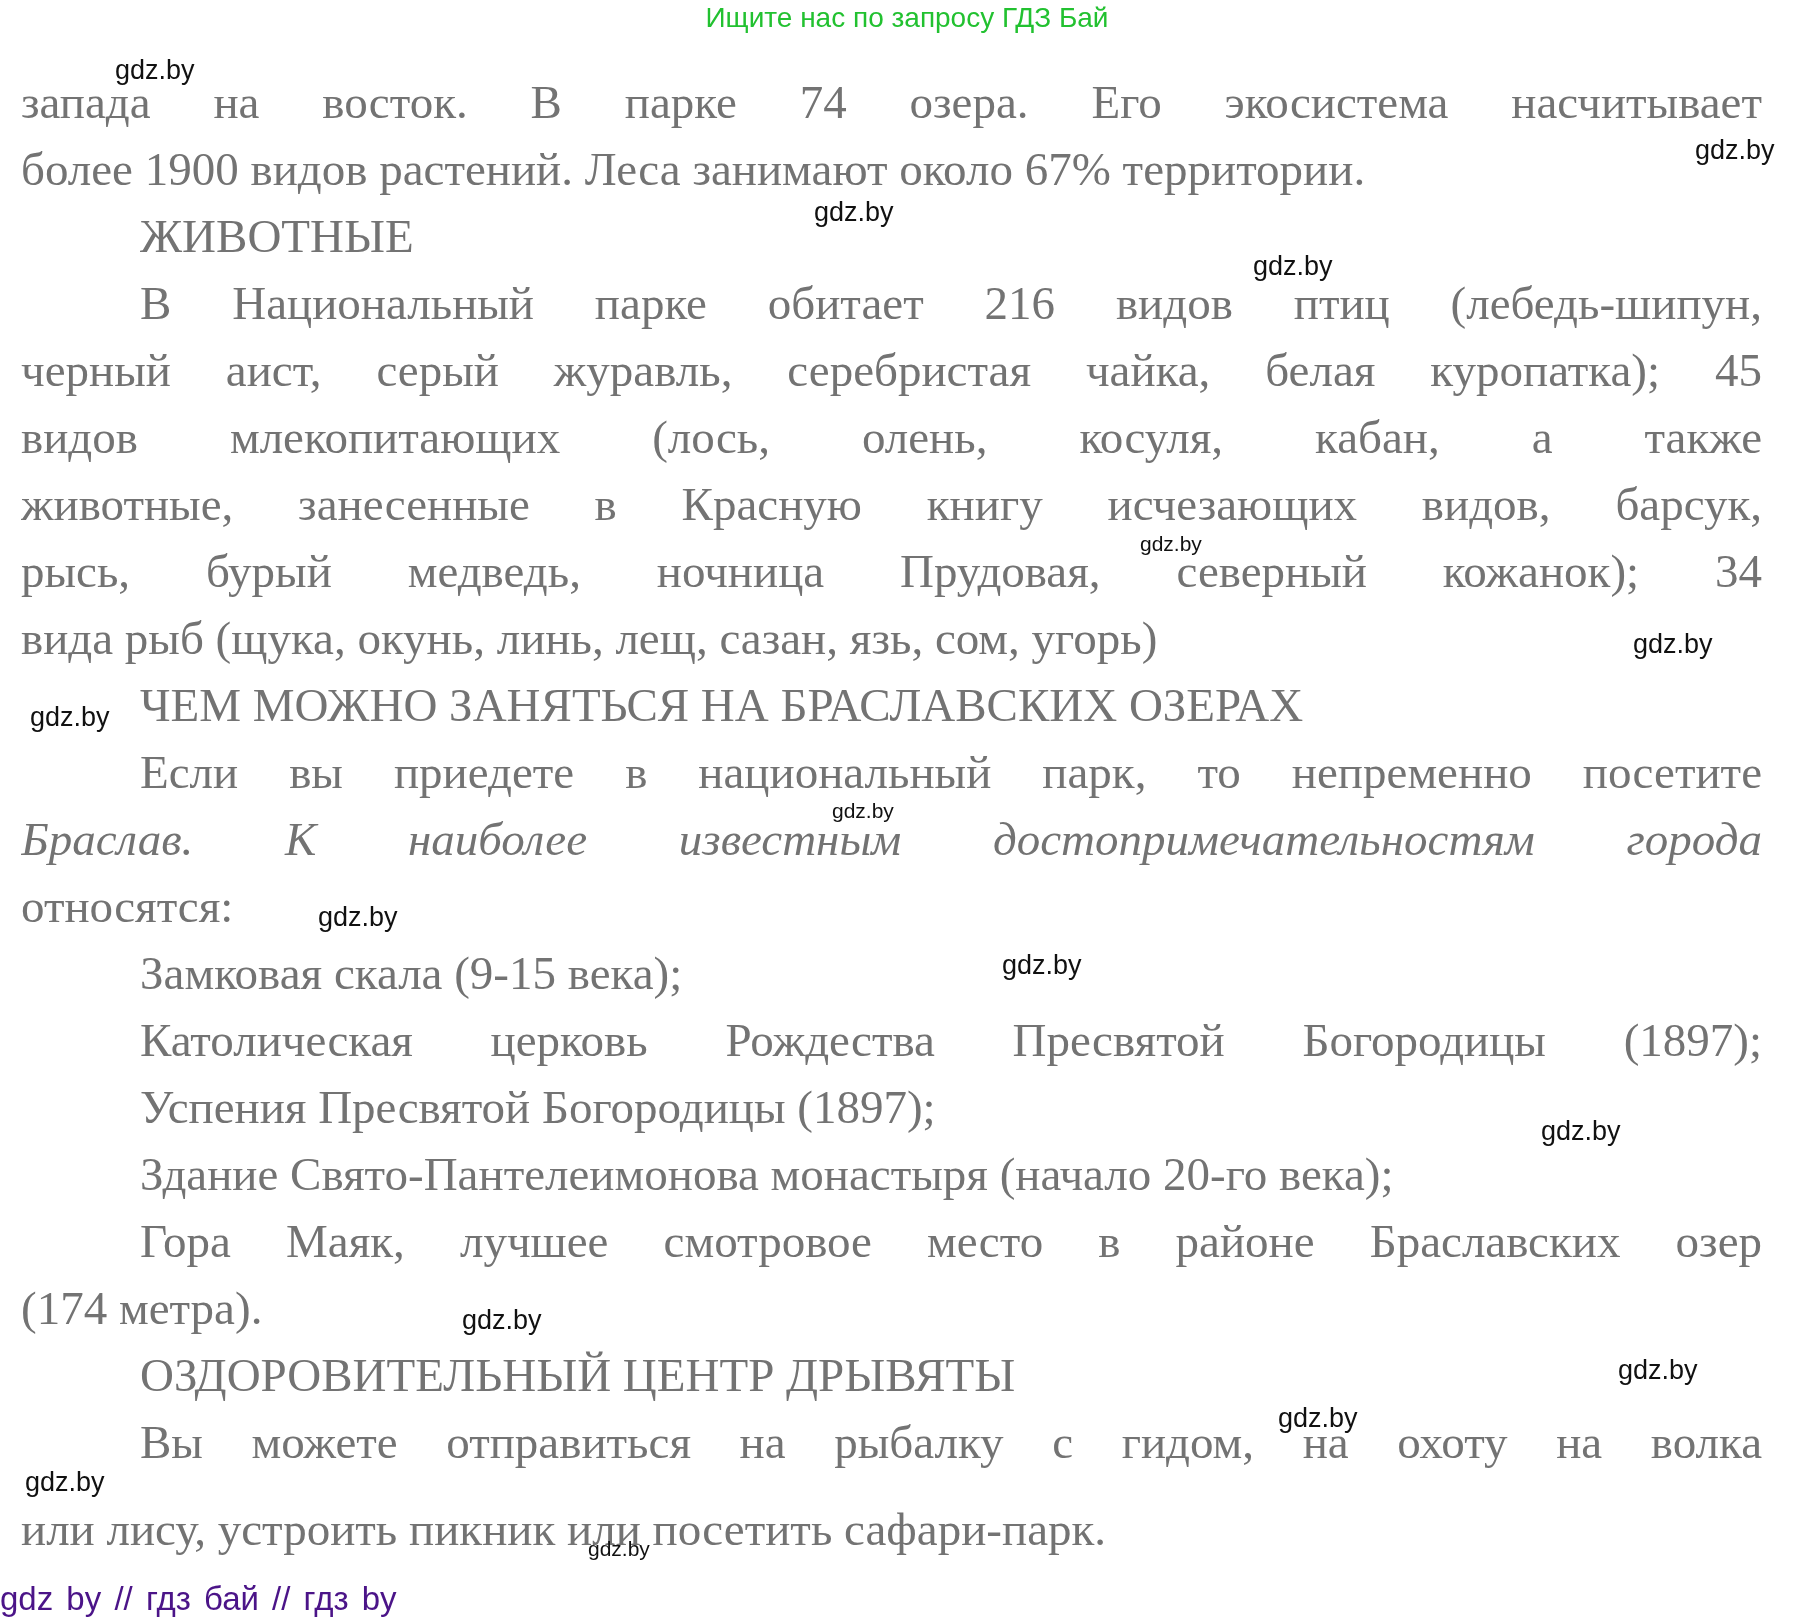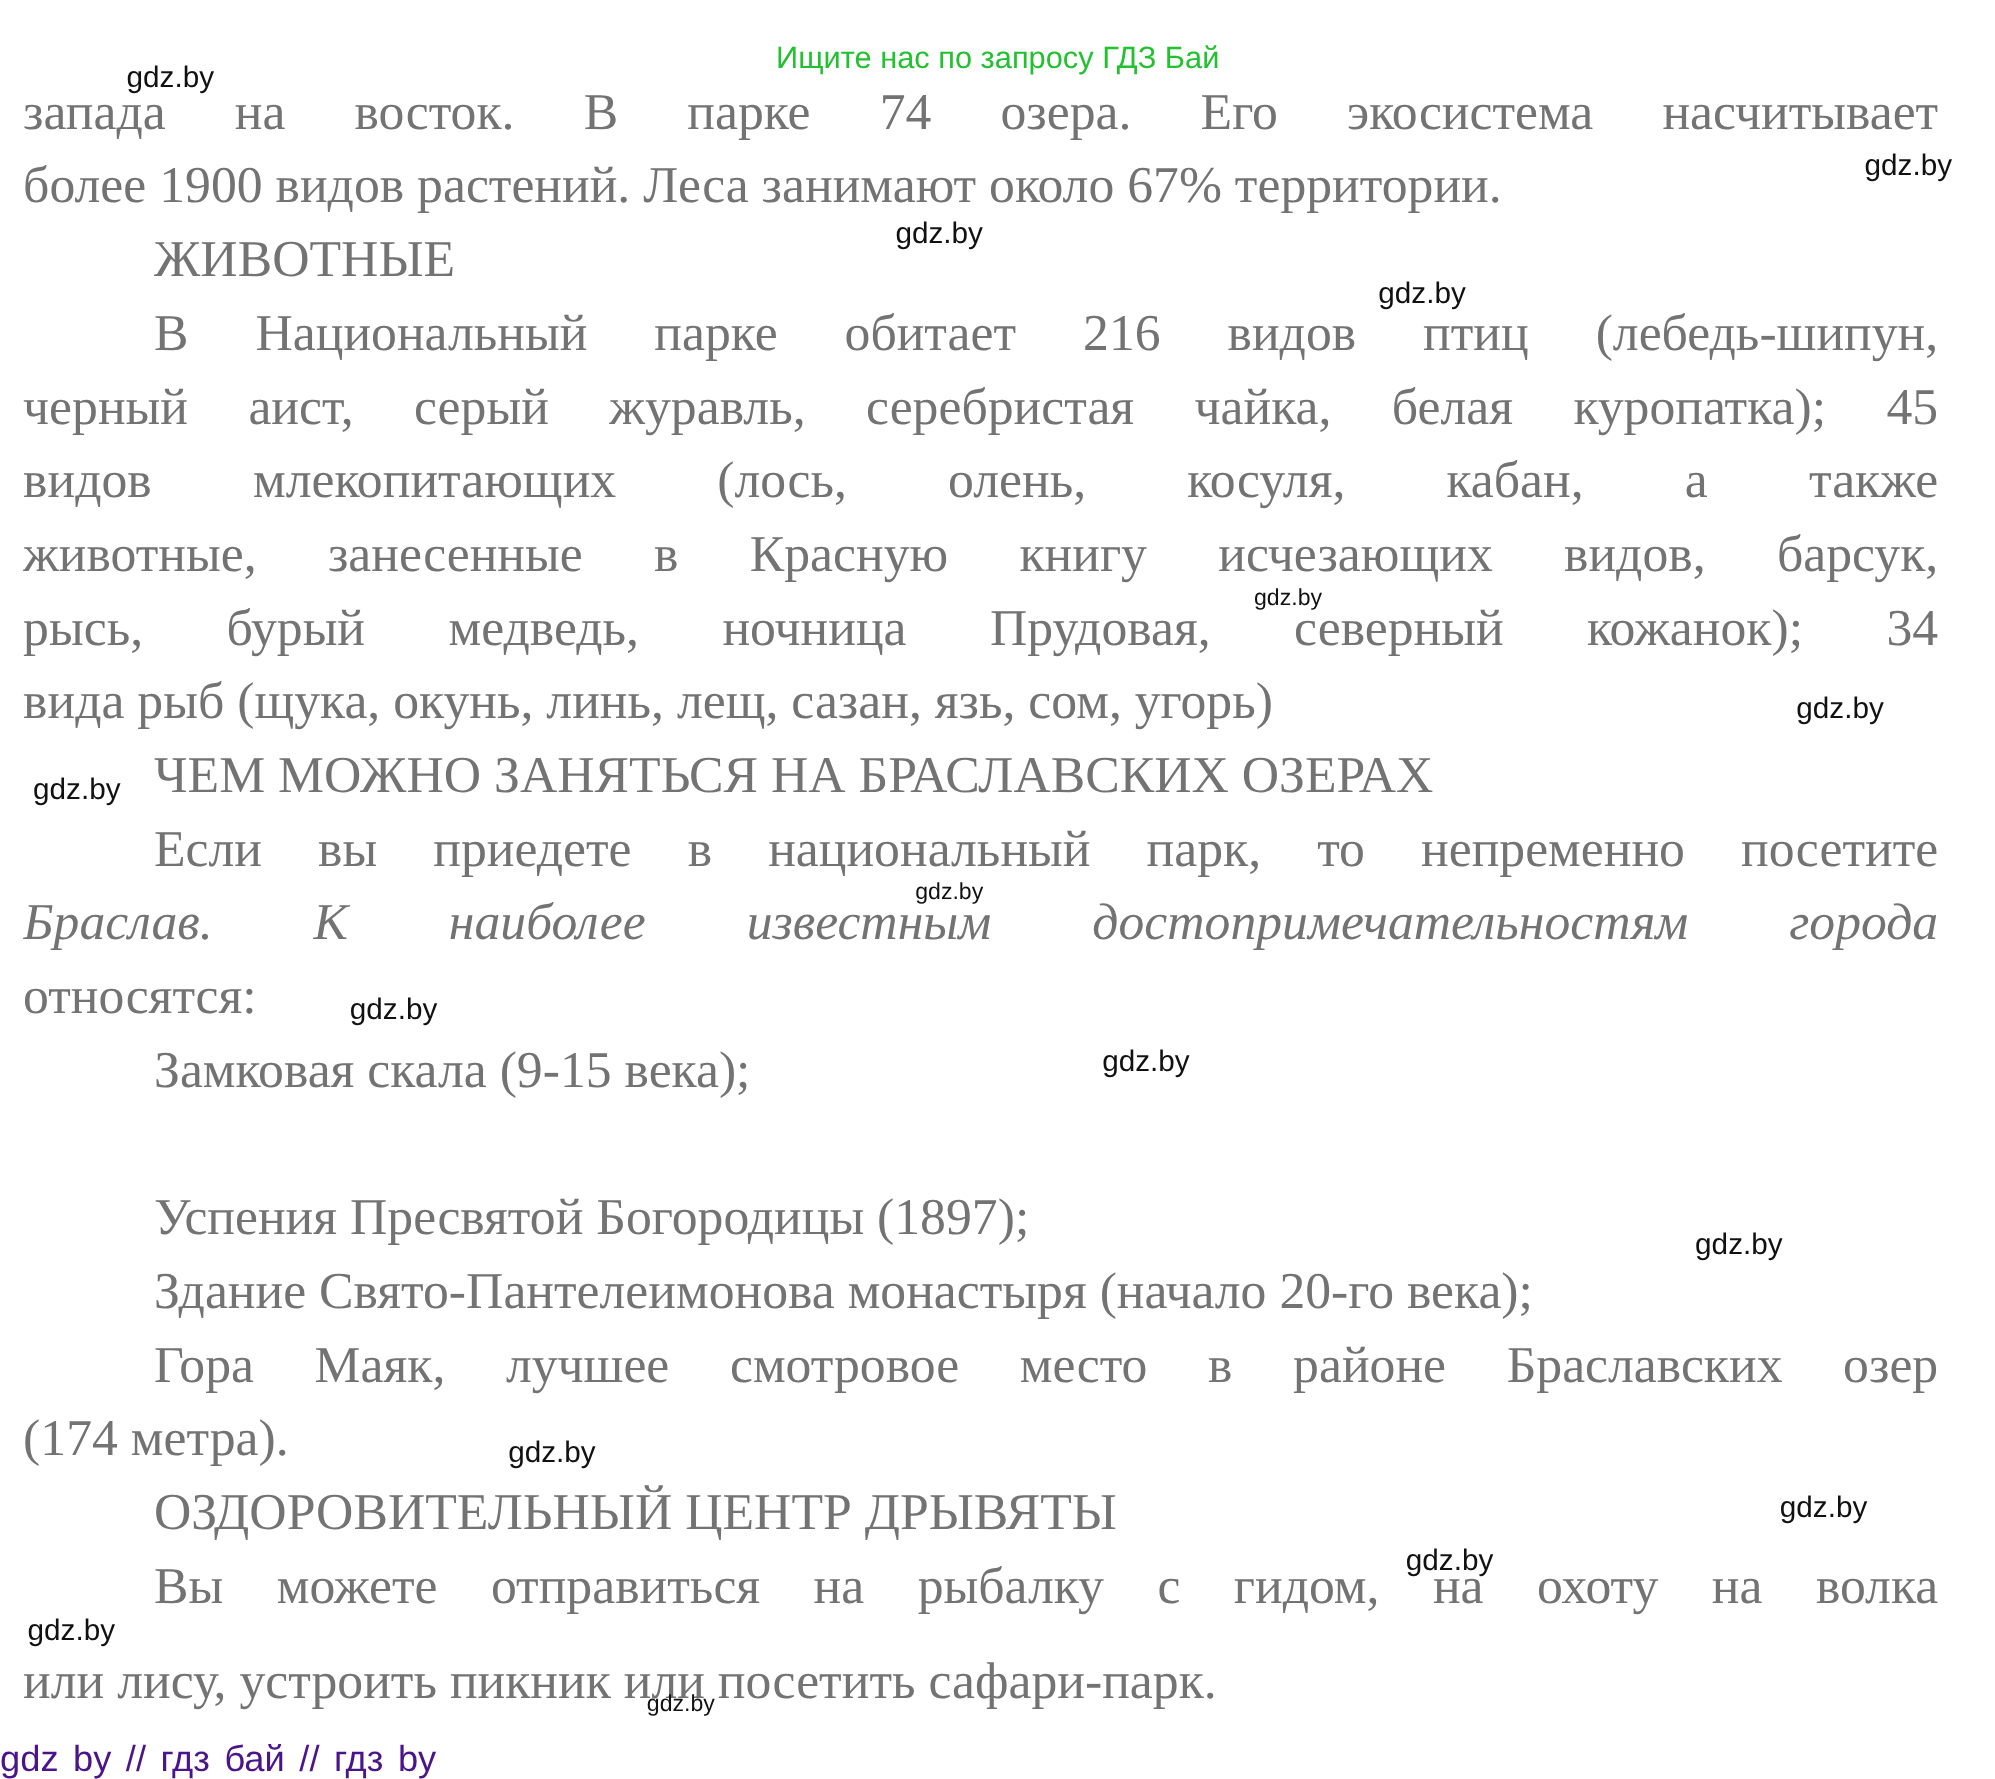--- a/index.html
+++ b/index.html
@@ -1,19 +1,19 @@
 <!DOCTYPE html>
 <html><head>
 <meta charset="utf-8">
 <style>
   html, body { margin: 0; padding: 0; background: #ffffff; }
   body { width: 1814px; height: 1617px; position: relative; overflow: hidden; }
   .header {
     position: absolute; left: 0; top: 2px; width: 1814px; text-align: center;
-    font-family: "Liberation Sans", "DejaVu Sans", sans-serif; font-size: 28px; line-height: 32px; margin-top: 35px;
+    font-family: "Liberation Sans", "DejaVu Sans", sans-serif; font-size: 28px; line-height: 32px;
   }
   .footer {
     position: absolute; left: 0; top: 1582px; width: 1814px; text-align: left;
     font-family: "Liberation Sans", "DejaVu Sans", sans-serif; font-size: 33px; line-height: 34px;
     word-spacing: 4px;
   }
   .page { position: absolute; left: 0; top: 0; width: 1814px; height: 1617px; }
   .line {
     position: absolute; height: 67px; line-height: 67px;
     font-family: "Liberation Serif", "DejaVu Serif", serif; font-size: 47px; color: #737373;
@@ -40,20 +40,21 @@
   <div class="line j" style="left:21px;  width:1741px; top:337px;">черный аист, серый журавль, серебристая чайка, белая куропатка); 45</div>
   <div class="line j" style="left:21px;  width:1741px; top:404px;">видов млекопитающих (лось, олень, косуля, кабан, а также</div>
   <div class="line j" style="left:21px;  width:1741px; top:471px;">животные, занесенные в Красную книгу исчезающих видов, барсук,</div>
   <div class="line j" style="left:21px;  width:1741px; top:538px;">рысь, бурый медведь, ночница Прудовая, северный кожанок); 34</div>
   <div class="line" style="left:21px;  top:605px;">вида рыб (щука, окунь, линь, лещ, сазан, язь, сом, угорь)</div>
   <div class="line" style="left:140px; top:672px;">ЧЕМ МОЖНО ЗАНЯТЬСЯ НА БРАСЛАВСКИХ ОЗЕРАХ</div>
   <div class="line j" style="left:140px; width:1622px; top:739px;">Если вы приедете в национальный парк, то непременно посетите</div>
   <div class="line j" style="left:21px;  width:1741px; top:806px;font-style:italic;">Браслав. К наиболее известным достопримечательностям города</div>
   <div class="line" style="left:21px;  top:873px;">относятся:</div>
   <div class="line" style="left:140px; top:940px;">Замковая скала (9-15 века);</div>
+  <div class="line j" style="left:140px; width:1622px; top:1007px;">Католическая церковь Рождества Пресвятой Богородицы (1897);</div>
   <div class="line" style="left:140px; top:1074px;">Успения Пресвятой Богородицы (1897);</div>
   <div class="line" style="left:140px; top:1141px;">Здание Свято-Пантелеимонова монастыря (начало 20-го века);</div>
   <div class="line j" style="left:140px; width:1622px; top:1208px;">Гора Маяк, лучшее смотровое место в районе Браславских озер</div>
   <div class="line" style="left:21px;  top:1275px;">(174 метра).</div>
   <div class="line" style="left:140px; top:1342px;">ОЗДОРОВИТЕЛЬНЫЙ ЦЕНТР ДРЫВЯТЫ</div>
   <div class="line j" style="left:140px; width:1622px; top:1409px;">Вы можете отправиться на рыбалку с гидом, на охоту на волка</div>
   <div class="line" style="left:21px;  top:1476px;margin-top:20px;">или лису, устроить пикник или посетить сафари-парк.</div>
 
   <span class="wm" style="left:115px;  top:56px;">gdz.by</span>
   <span class="wm" style="left:1695px; top:136px;">gdz.by</span>

